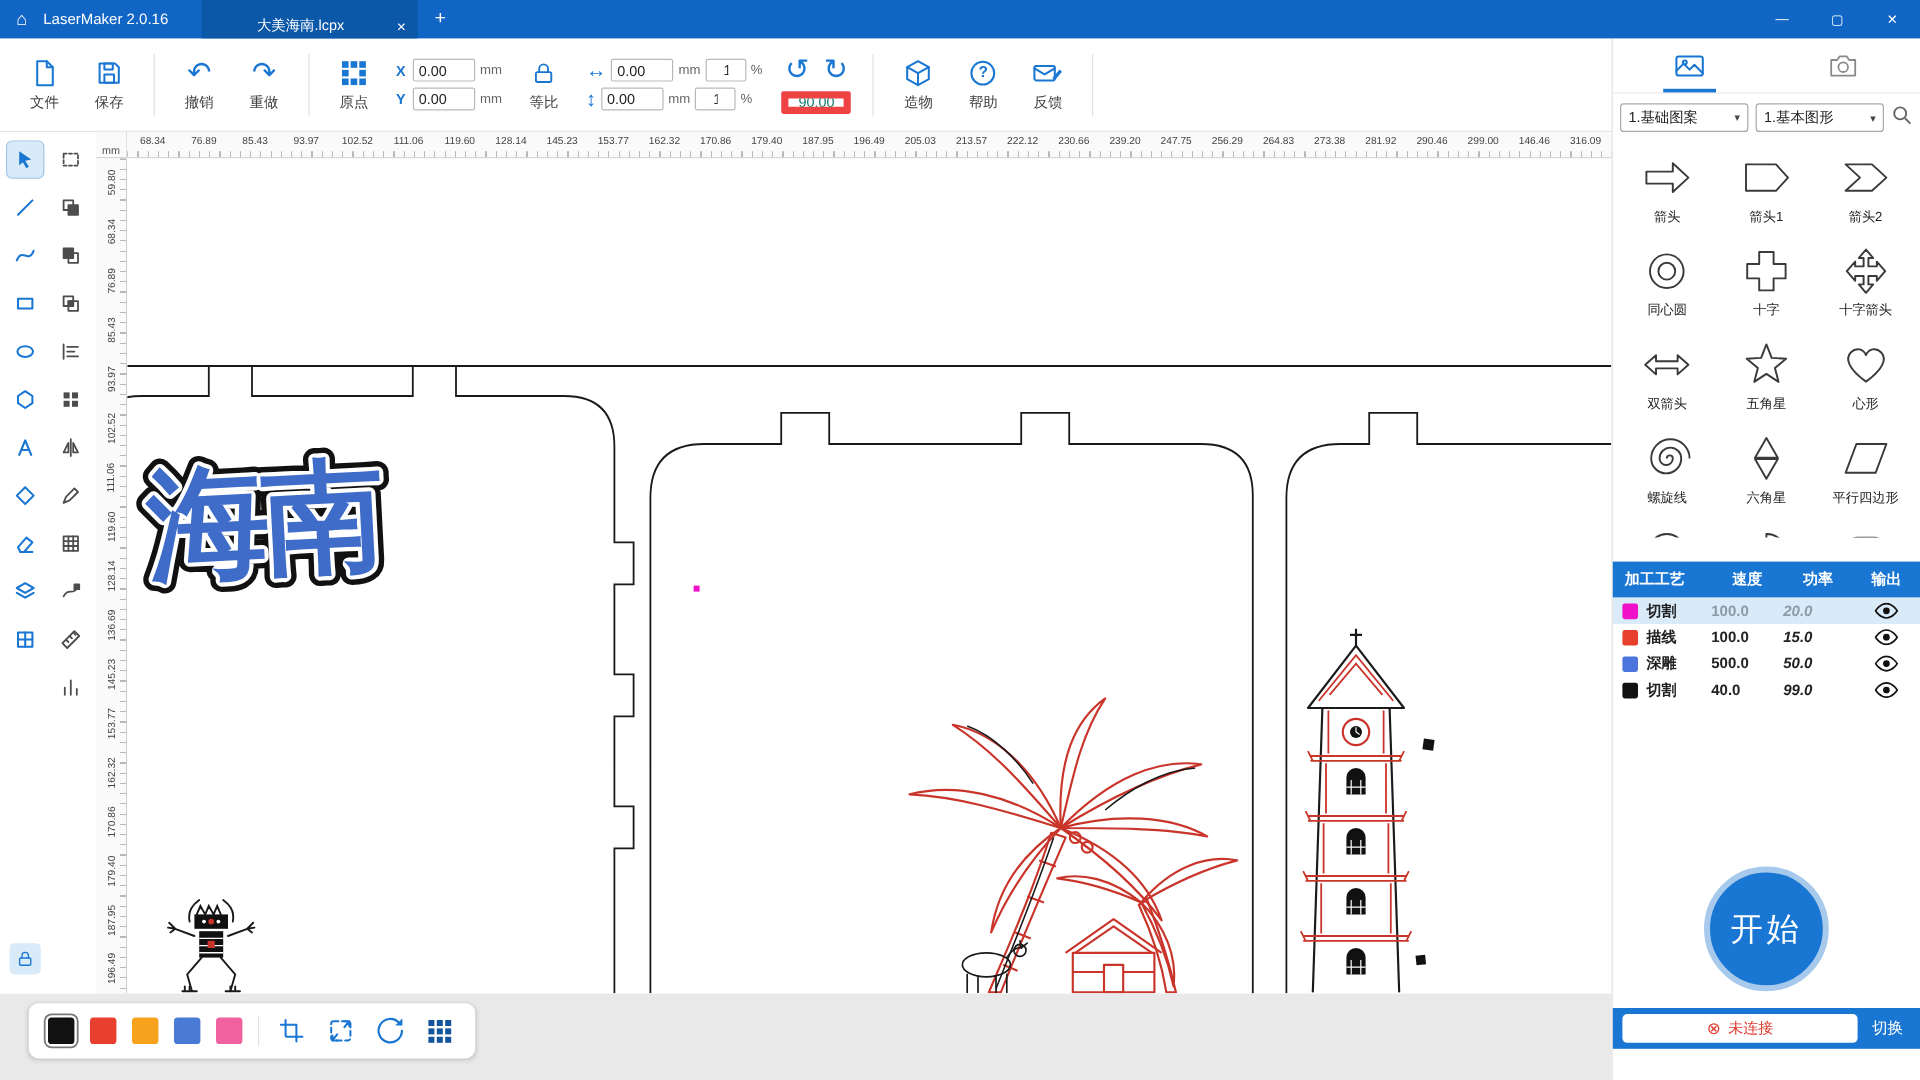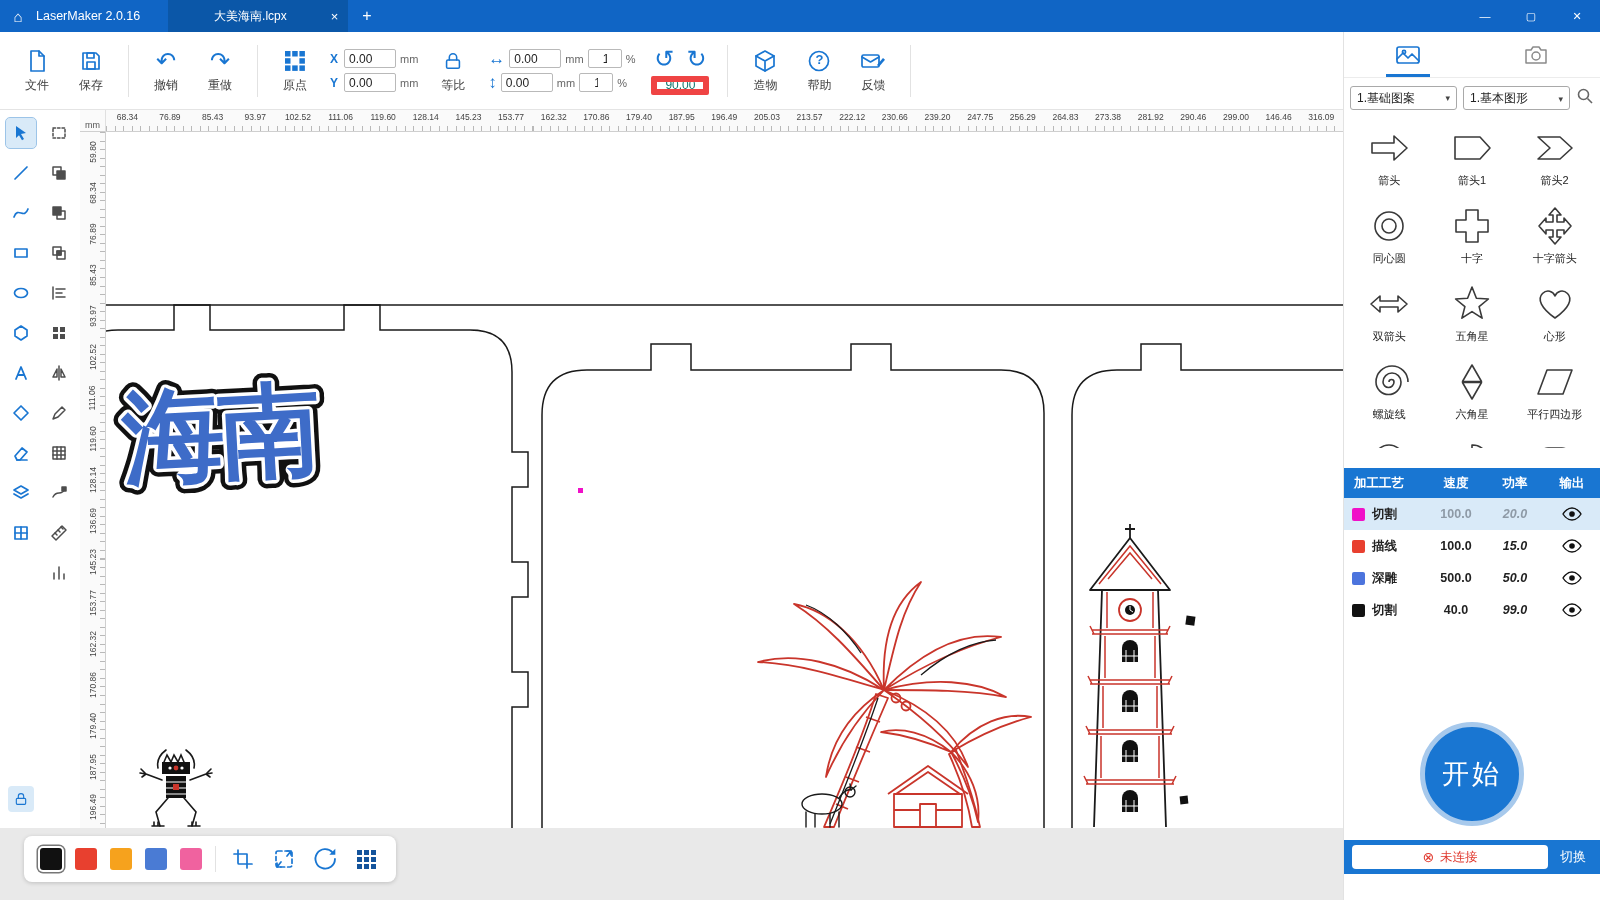--- a/index.html
+++ b/index.html
@@ -5,22 +5,22 @@
   * { margin:0; padding:0; box-sizing:border-box; }
   html,body { width:1600px; height:900px; overflow:hidden; background:#fff;
     font-family:"Liberation Sans",sans-serif; }
   .app { position:relative; width:1600px; height:900px; background:#fff; overflow:hidden; }
 
   
   .titlebar { position:absolute; top:0; left:0; width:1600px; height:32px; background:#1065C5;
     display:flex; align-items:center; color:#fff; z-index:30; }
   .home { width:36px; text-align:center; font-size:15px; }
   .app-title { font-size:12.5px; margin-right:28px; }
-  .tab { width:180px; height:32px; background:#0B57A8; display:flex; align-items:center;
-    padding:12px 10px; font-size:12px; gap:8px; }
+  .tab { width:180px; height:32px; background:#0B57A8; display:flex; align-items:flex-end;
+    padding:2px 10px; font-size:12px; gap:8px; }
   .tab-title { flex:1; text-align:center; white-space:nowrap; overflow:hidden; }
   .tab-close { font-size:13px; }
   .newtab { margin-left:14px; font-size:16px; }
   .win { margin-left:auto; display:flex; }
   .win span { width:46px; height:32px; display:flex; align-items:center; justify-content:center; font-size:11px; }
 
   
   .toolbar { position:absolute; top:32px; left:0; width:1343px; height:78px; background:#fff;
     border-bottom:1px solid #E4E4E4; display:flex; align-items:center; padding:0 10px; z-index:20; }
   .tgroup { display:flex; flex-direction:column; align-items:center; justify-content:center; gap:3px; min-width:54px; }
@@ -90,26 +90,26 @@
   .shape-cell { display:flex; flex-direction:column; align-items:center; justify-content:center; gap:5px; }
   .shape-label { font-size:11px; color:#222; height:13px; }
   svg.si { stroke:#3a3a3a; fill:none; stroke-width:1.6; stroke-linejoin:round; }
 
   .proc { margin-top:20px; }
   .proc-header { display:flex; align-items:center; height:30px; background:#1976D2; color:#fff; font-size:12.5px; font-weight:bold; }
   .ph-name { width:82px; padding-left:10px; }
   .ph-speed { width:60px; text-align:center; }
   .ph-power { width:58px; text-align:center; }
   .ph-out { flex:1; text-align:center; }
-  .proc-row { display:flex; align-items:center; height:32px; font-size:12.5px; color:#222; }
+  .proc-row { display:flex; align-items:center; height:22px; font-size:12.5px; color:#222; }
   .proc-row.sel { background:#D9EAF8; }
   .proc-row.sel .pval { color:#8E9AA6; }
   .pr-name { width:82px; padding-left:8px; display:flex; align-items:center; gap:7px; font-weight:bold; }
   .swatch-sm { width:13px; height:13px; border-radius:2px; flex:none; }
-  .pval { width:60px; text-align:center; font-weight:bold; }
+  .pval { width:60px; text-align:left; font-weight:bold; }
   .pval.p2 { width:58px;font-style:italic; }
   .pr-eye { flex:1; display:flex; justify-content:center; }
 
   .start-btn { position:absolute; left:50%; top:690px; transform:translateX(-50%); width:104px; height:104px;
     border-radius:50%; background:#1976D2; border:5px solid #A7C9EC; color:#fff; font-size:27px;
     display:flex; align-items:center; justify-content:center; letter-spacing:3px;font-family:Liberation Mono, monospace; }
   .rp-footer { position:absolute; left:0; bottom:26px; width:100%; height:34px; background:#1976D2;
     display:flex; align-items:center; padding:0 8px; gap:12px; }
   .conn-box { flex:1; height:24px; background:#fff; border-radius:4px; display:flex; align-items:center;
     justify-content:center; gap:6px; color:#E03A2F; font-size:12.5px; }

